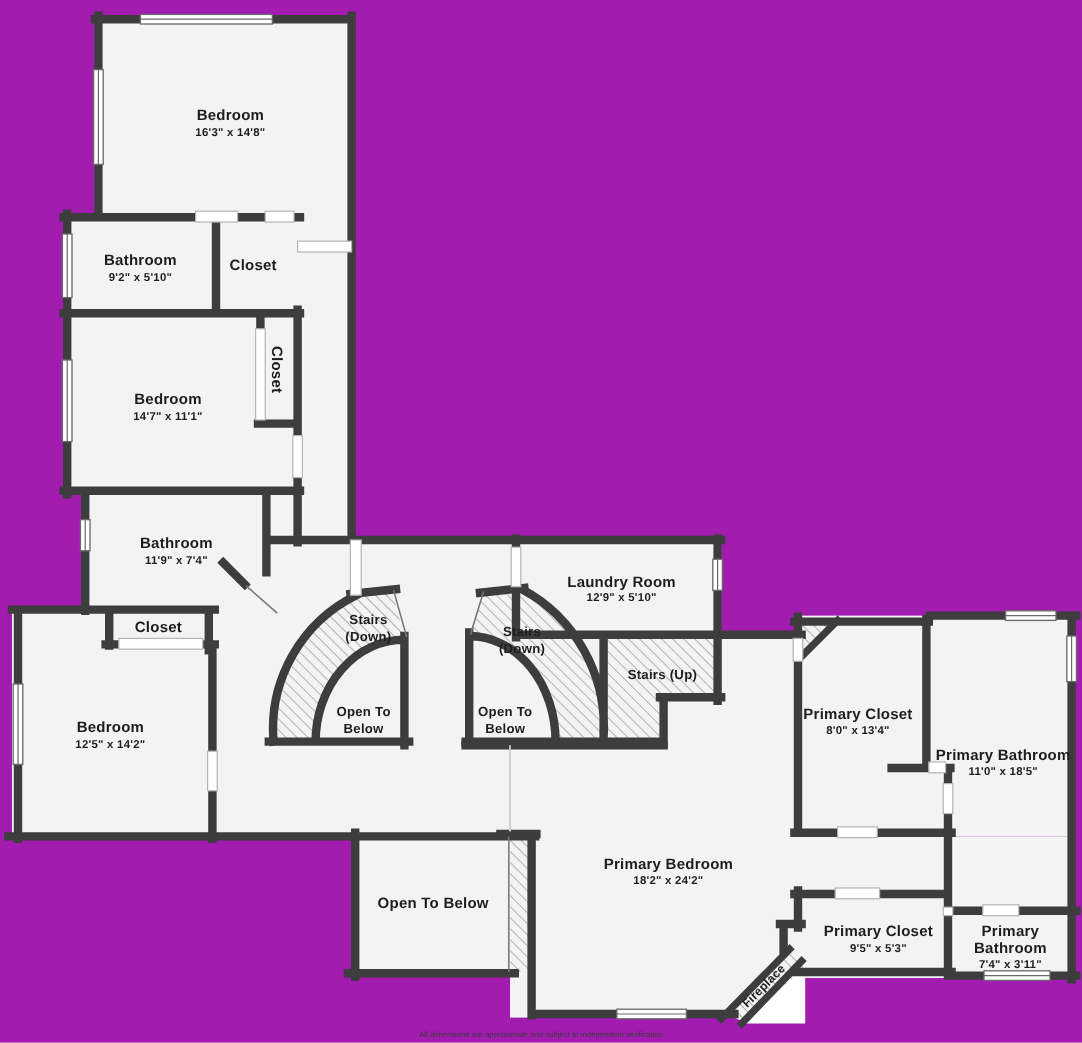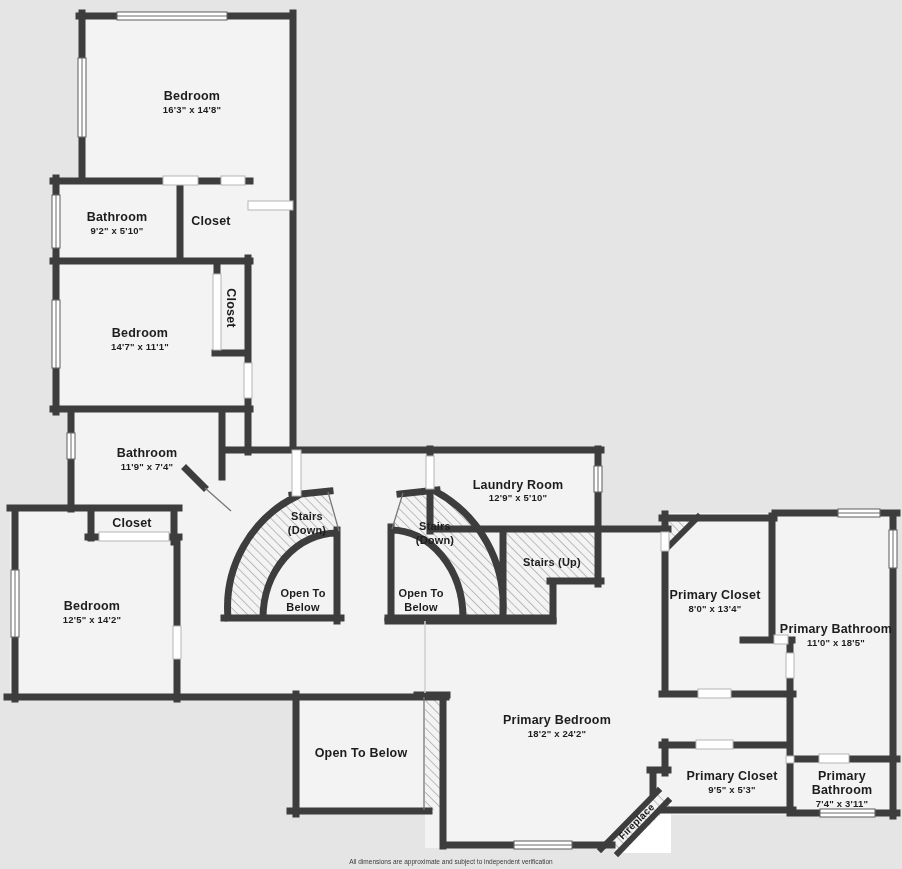--- a/index.html
+++ b/index.html
@@ -1,16 +1,16 @@
 <!DOCTYPE html>
 <html><head>
 <meta charset="utf-8">
 <style>
   html,body{margin:0;padding:0;background:#ffffff;}
-  .canvas{position:relative;width:902px;height:869px;background:#e5e5e5;overflow:hidden;
+  .canvas{position:relative;width:902px;height:869px;background:#a21caf;overflow:hidden;
           font-family:"Liberation Sans",sans-serif;}
   svg{display:block;}
   text{font-family:"Liberation Sans",sans-serif;fill:#1d1d1d;font-weight:bold;
        text-anchor:middle;letter-spacing:0.2px;}
   .room-name{font-size:12.5px;}
   .room-dims{font-size:9.5px;}
   .small-label{font-size:11px;}
   .disclaimer{font-size:6.5px;font-weight:normal;fill:#3a3a3a;letter-spacing:0;}
   .fireplace-label{font-size:10px;}
 </style>

